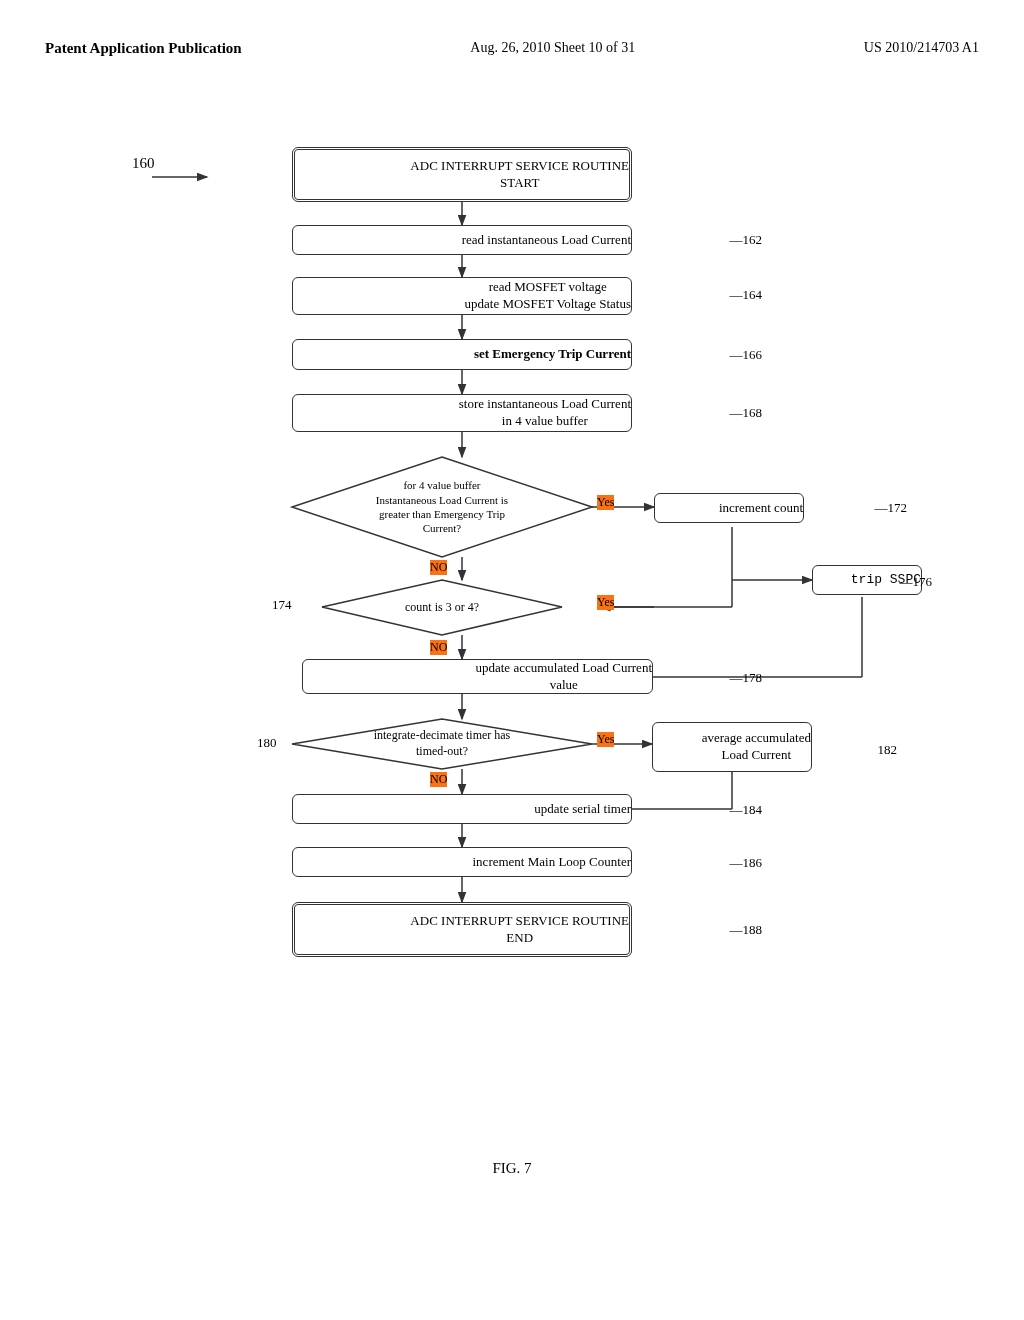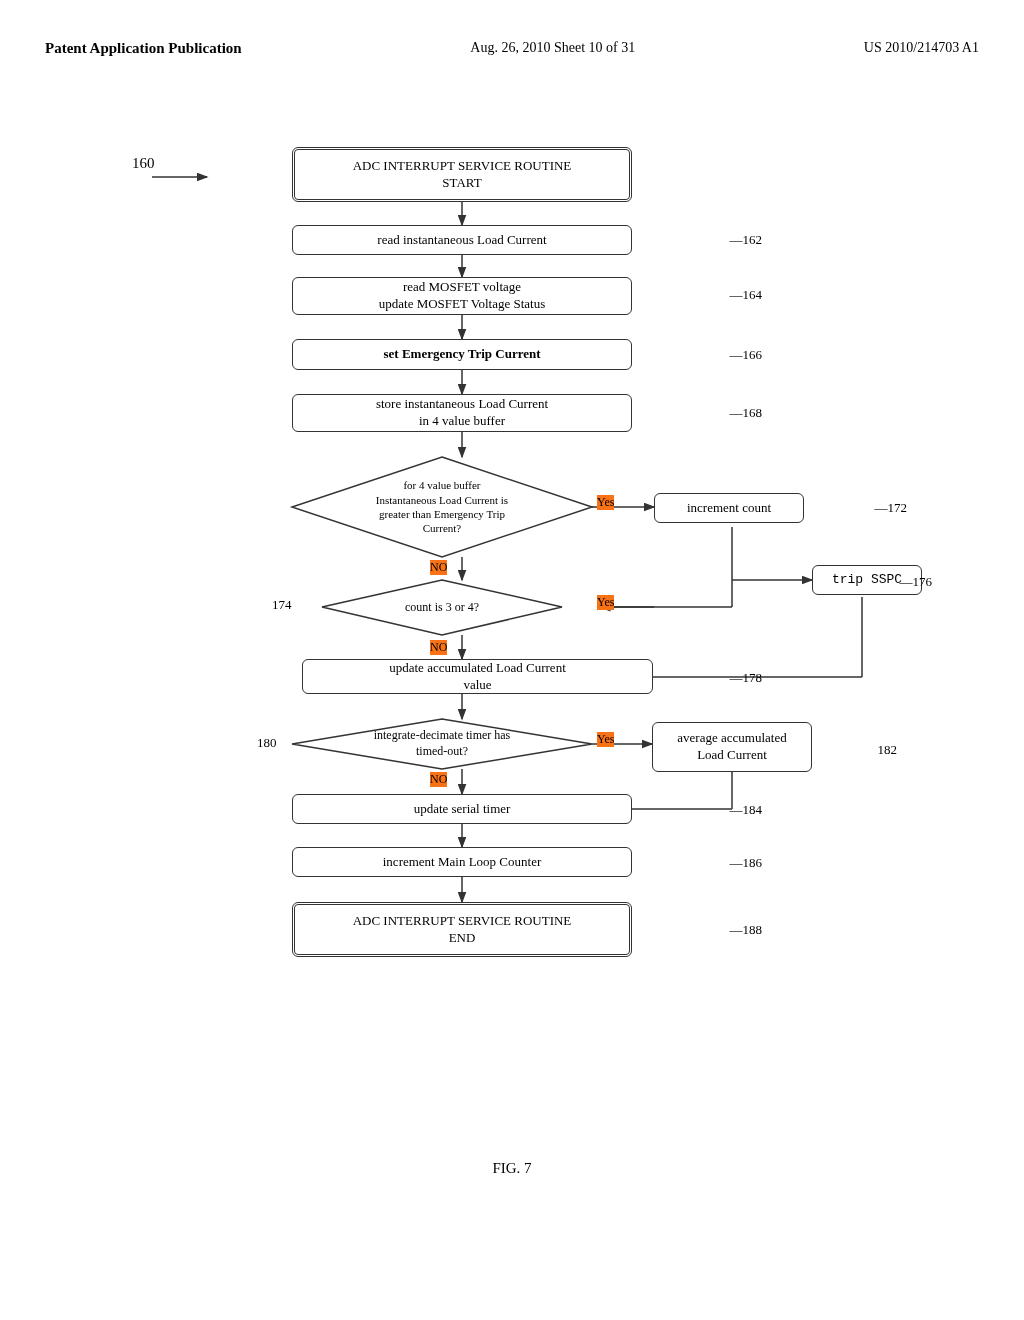--- a/index.html
+++ b/index.html
@@ -39,21 +39,21 @@
       height: 1100px;
     }
 
     
     .box {
       position: absolute;
       border: 1.5px solid #333;
       background: #fff;
       display: flex;
       align-items: center;
-      justify-content: center;
+      justify-content: flex-end;
       text-align: center;
       font-size: 13px;
       line-height: 1.3;
     }
 
     .box-rounded {
       border-radius: 6px;
     }
 
     .box-double {

